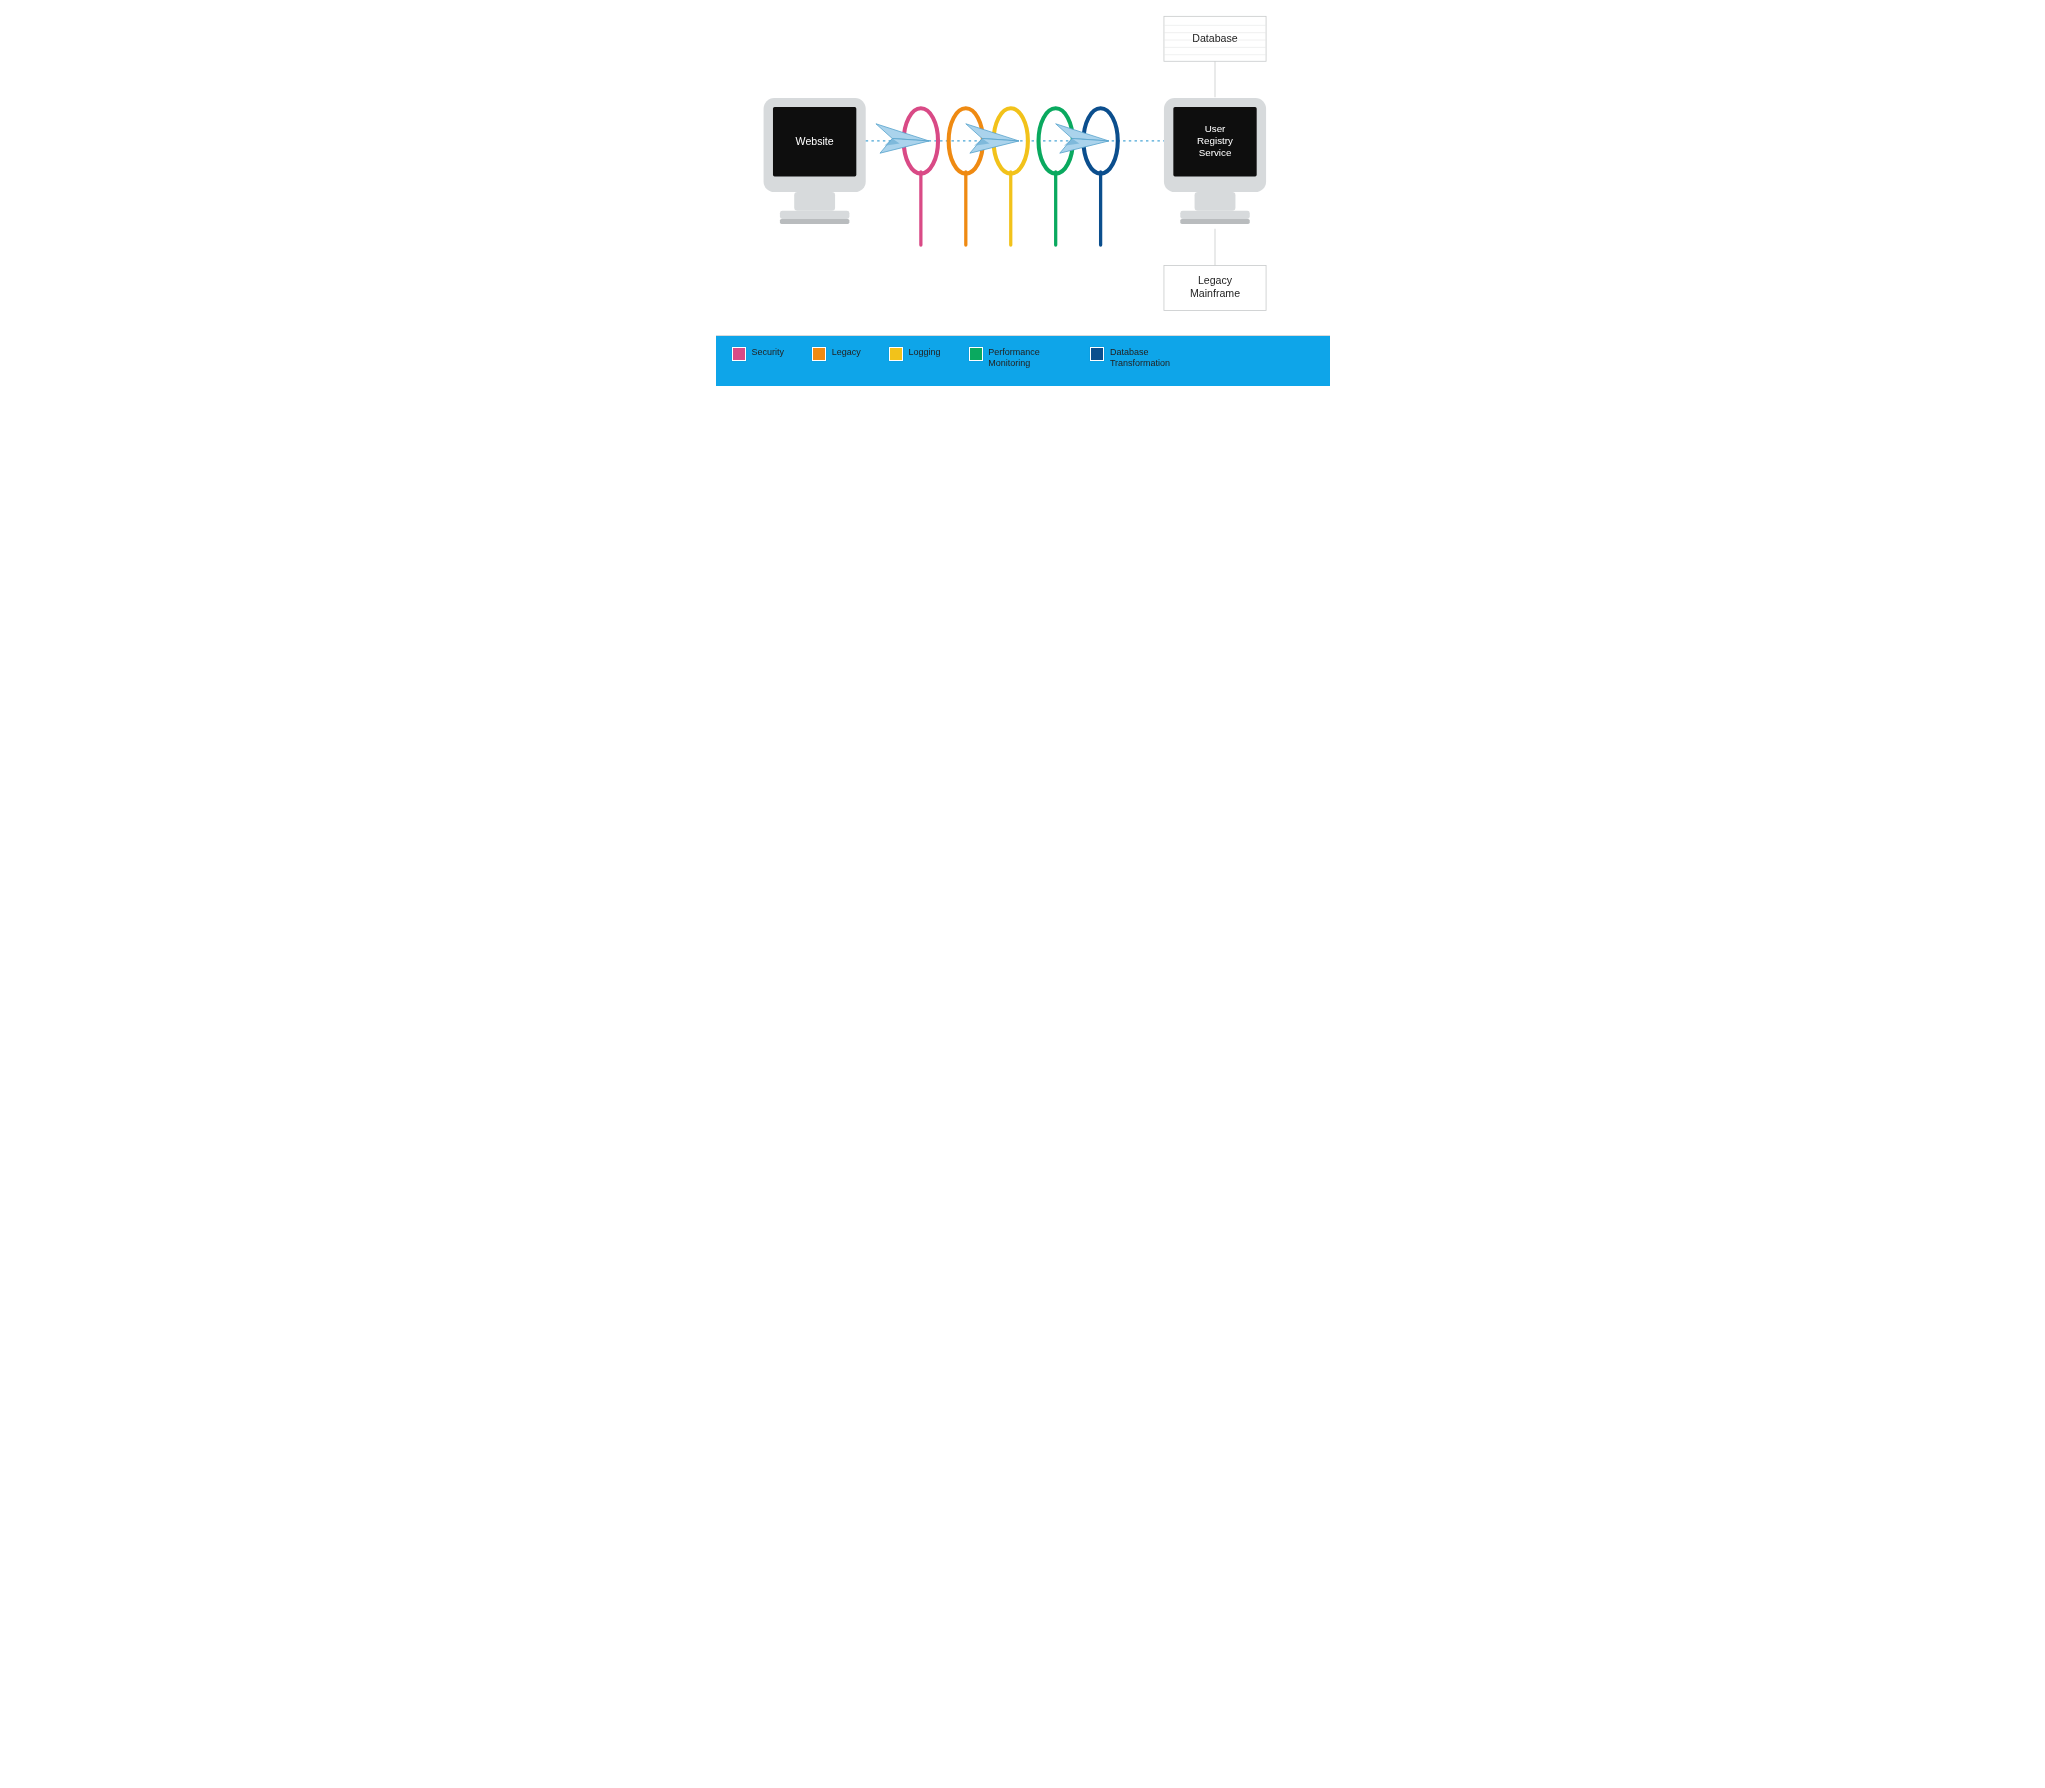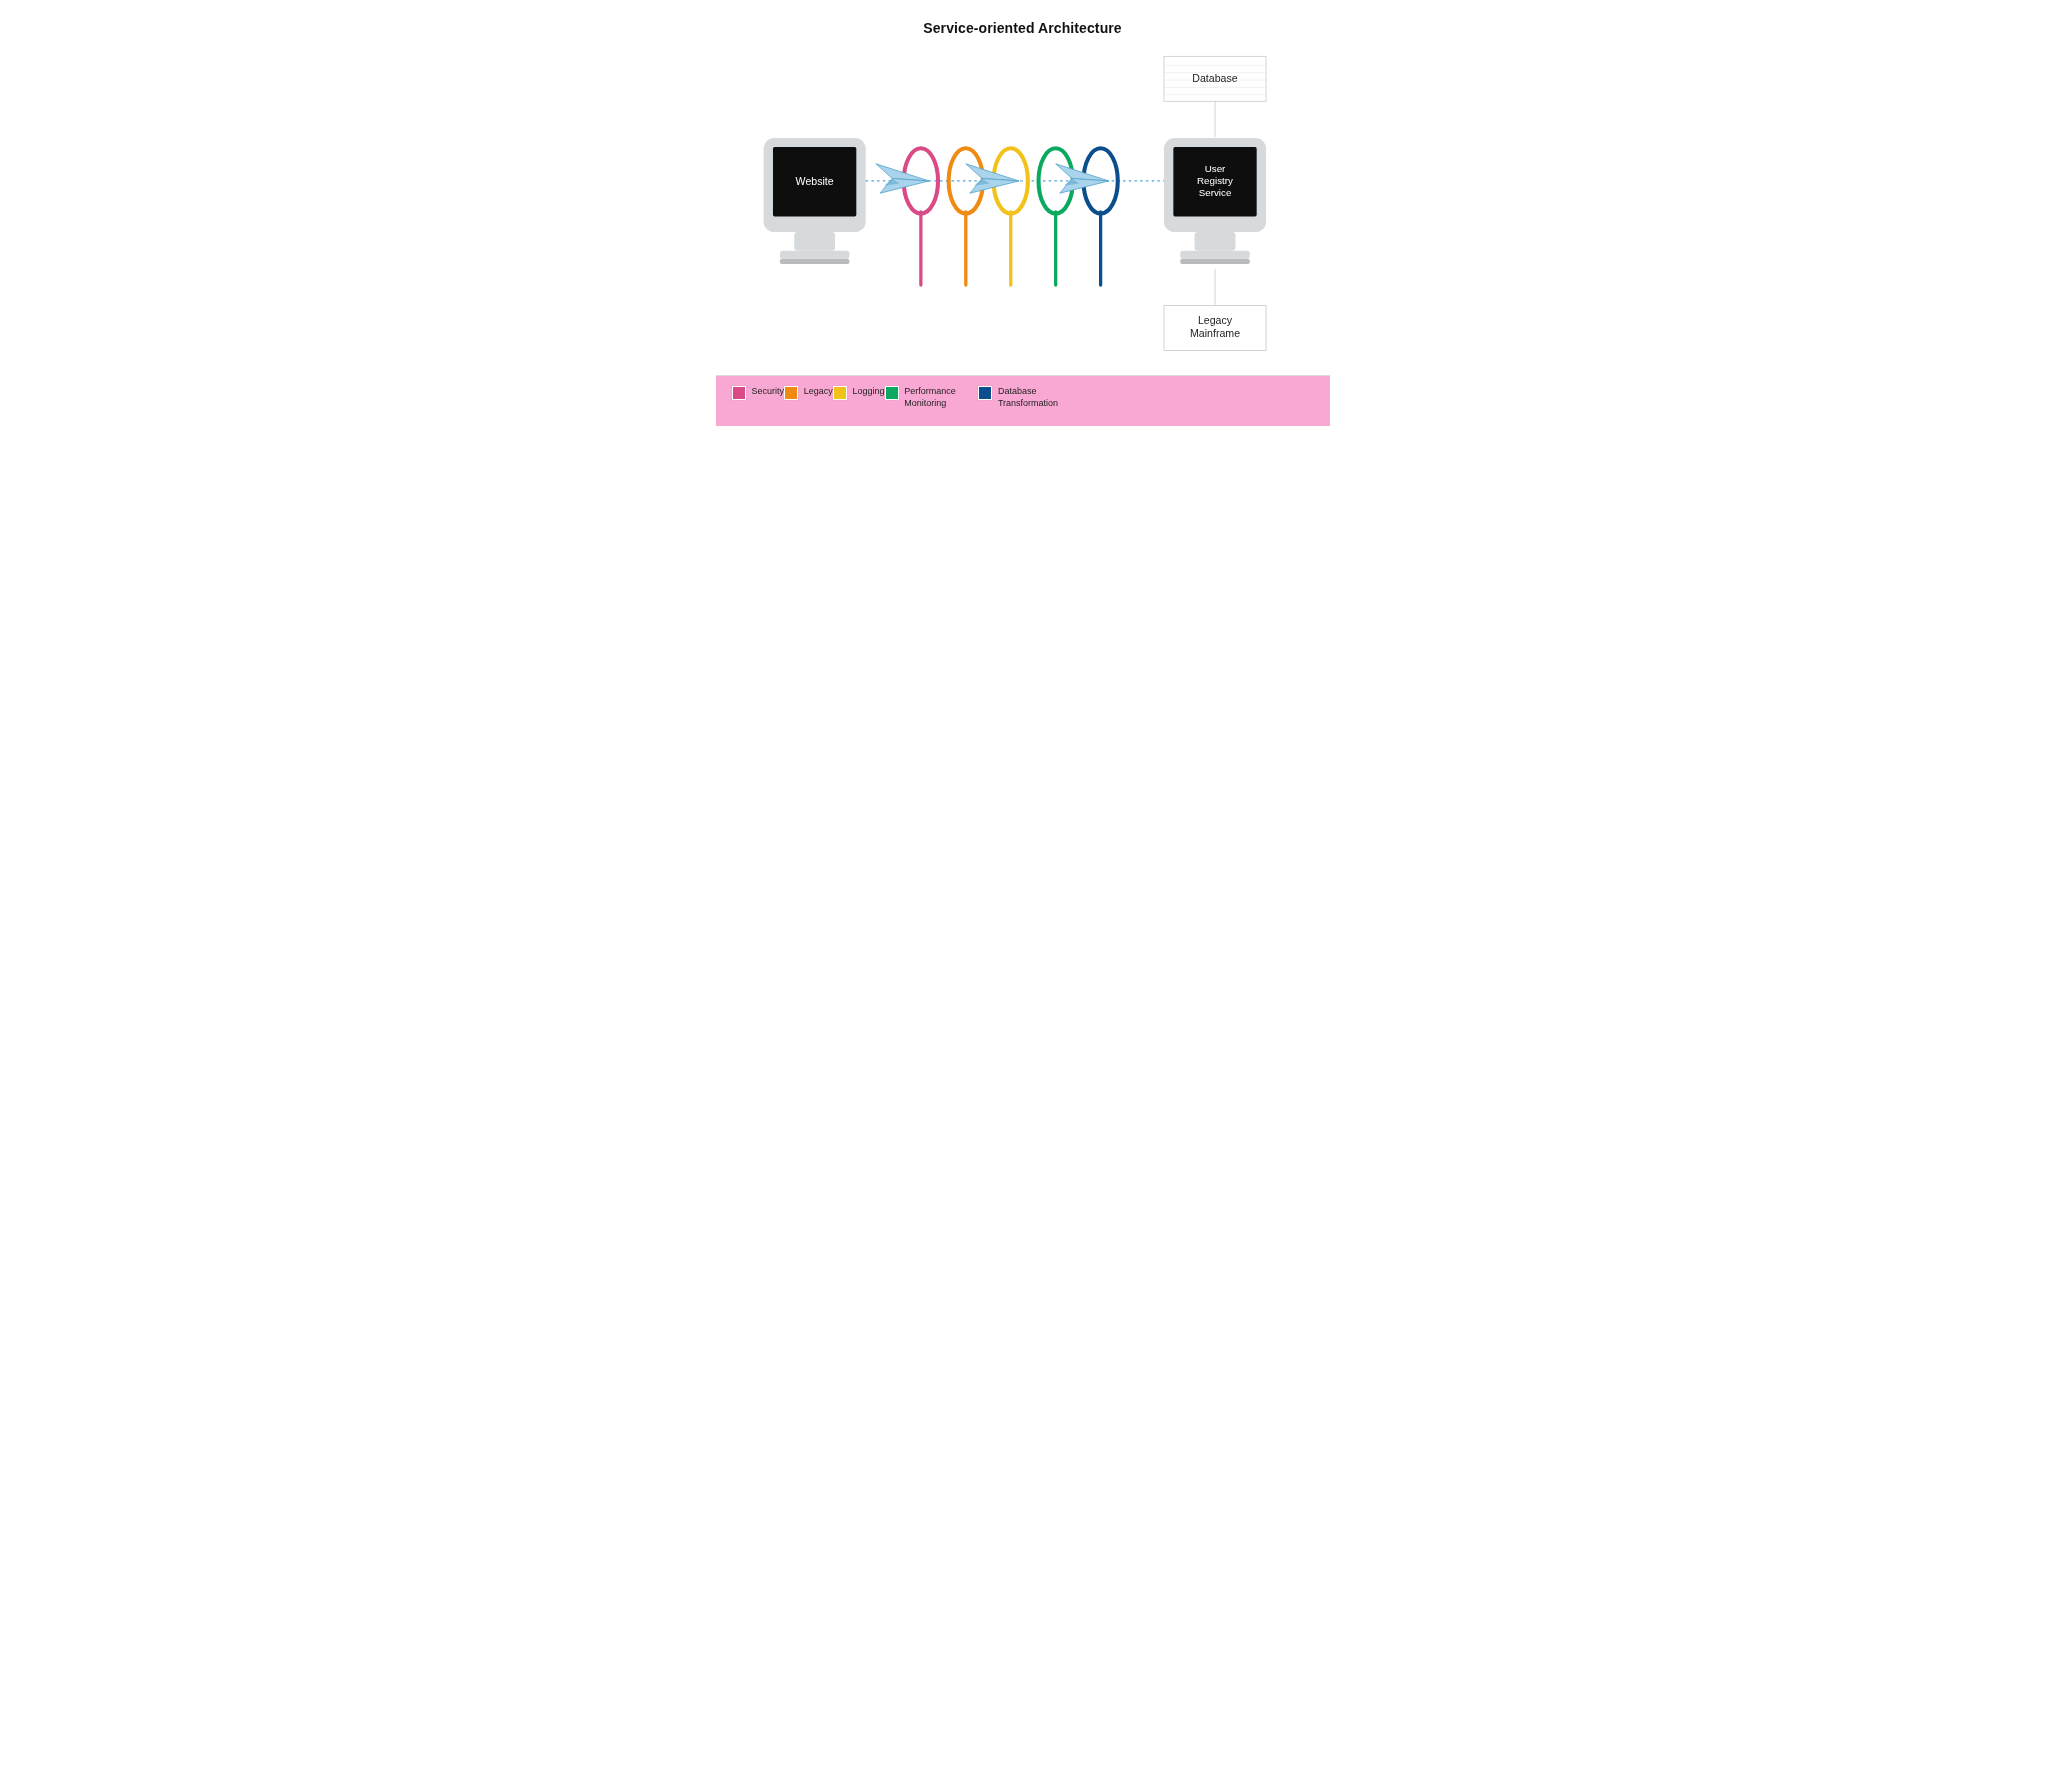--- a/index.html
+++ b/index.html
@@ -26,25 +26,25 @@
     width: 100%;
     height: 335px;
   }
   svg.diagram {
     position: absolute;
     inset: 0;
     width: 100%;
     height: 100%;
   }
   .legend {
-    background: #f9a8d4;
+    background: #0ea5e9;
     border-top: 0.8px solid #d9dadb;
     padding: 10.6px 16.4px 17px 16.4px;
     display: flex;
-    gap: 0;
+    gap: 28px;
     align-items: flex-start;
     justify-content: flex-start;
   }
   .legend-item {
     display: flex;
     align-items: flex-start;
     gap: 5.7px;
   }
   .swatch {
     width: 14px;
@@ -58,21 +58,20 @@
     line-height: 1.25;
     color: #222;
     max-width: 74px;
   }
   
 </style>
 </head>
 <body>
 
 <div class="page">
-  <h1 class="title">Service-oriented Architecture</h1>
 
   <div class="canvas">
     <svg class="diagram" viewBox="0 0 1500 820">
 
       <g>
         <rect x="1095" y="40" width="250" height="110" fill="#ffffff" stroke="#c9cbcc" stroke-width="2"></rect>
 
         <line x1="1095" y1="62" x2="1345" y2="62" stroke="#e5e6e7" stroke-width="1.5"></line>
         <line x1="1095" y1="80" x2="1345" y2="80" stroke="#e5e6e7" stroke-width="1.5"></line>
         <line x1="1095" y1="98" x2="1345" y2="98" stroke="#e5e6e7" stroke-width="1.5"></line>

